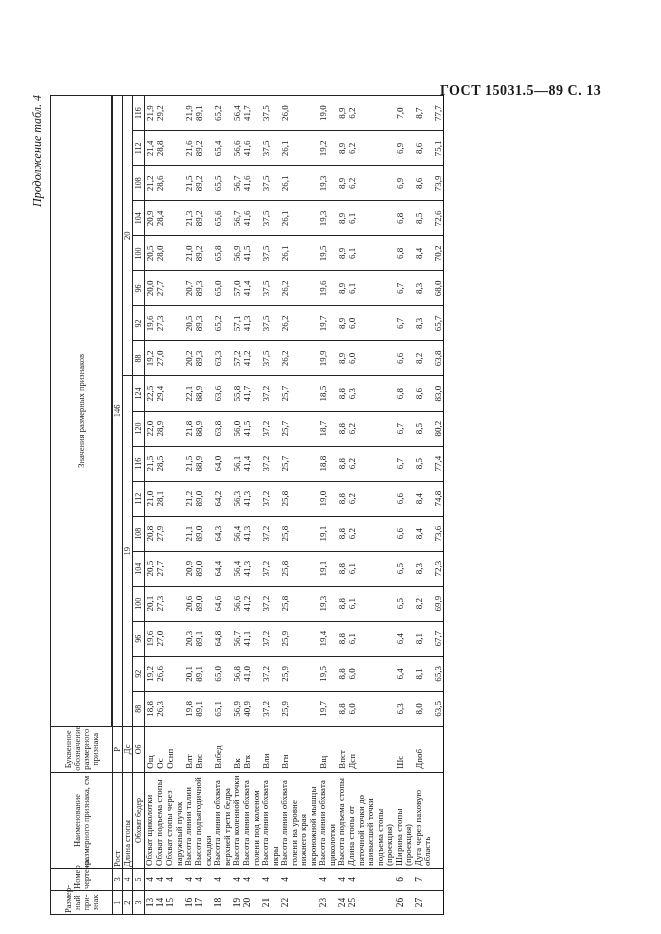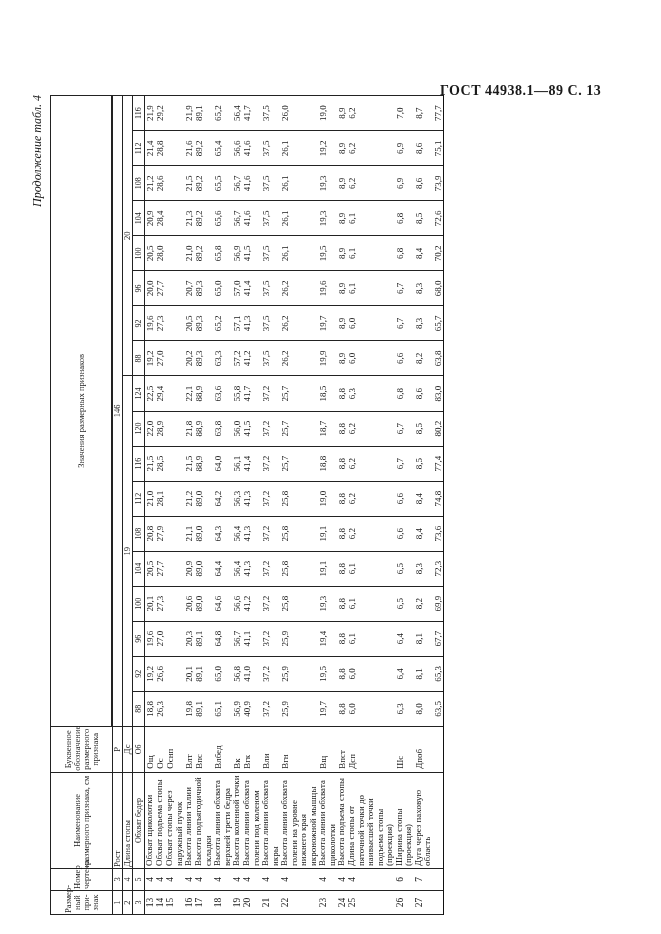--- a/index.html
+++ b/index.html
@@ -18,21 +18,21 @@
   .num { text-align:center; font-size:9.5px; }
   .desc { font-size:9px; line-height:9.5px; padding-left:2px; }
   .sym { font-size:9px; text-align:left; padding-left:3px; }
   .val { text-align:center; font-size:9px; }
   .colnum th { font-size:8px; height:11px; }
   .last td { border-bottom:1.5px solid #111; }
 </style>
 </head>
 <body>
 
-<div class="gost-header">ГОСТ   44938.1—89  С. 13</div>
+<div class="gost-header">ГОСТ   15031.5—89  С. 13</div>
 
 <div class="rot">
   <div class="cont-label">Продолжение табл. 4</div>
 
   <table>
     <colgroup>
       <col style="width:24px">
         <col style="width:22px">
         <col style="width:96px">
         <col style="width:46px">

